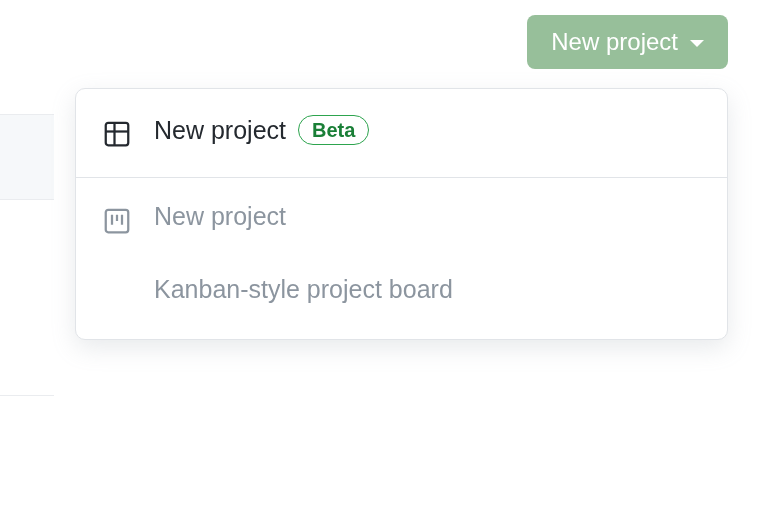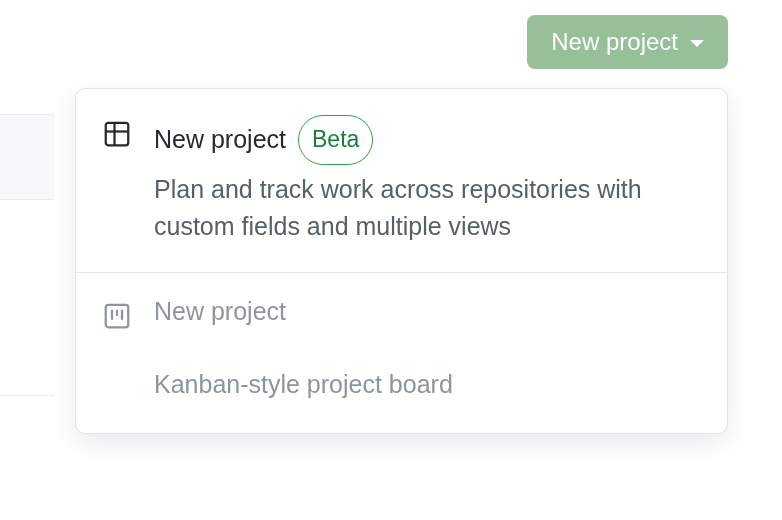--- a/index.html
+++ b/index.html
@@ -101,23 +101,23 @@
       color: #24292f;
     }
     .faded .item-title {
       color: #8c959f;
     }
     .beta-badge {
       display: inline-block;
       border: 1.8px solid #2da44e;
       color: #1a7f37;
       border-radius: 999px;
-      padding: 10px 13px;
-      font-size: 23px;
-      font-weight: 400;
+      padding: 2px 13px;
+      font-size: 20px;
+      font-weight: 700;
       line-height: 1.2;
     }
     .item-desc {
       font-size: 25px;
       color: #57606a;
       line-height: 1.5;
     }
     .faded .item-desc {
       color: #8c959f;
       margin-top: 40px;
@@ -145,21 +145,20 @@
         <rect x="3" y="3" width="18" height="18" rx="2"></rect>
         <line x1="3" y1="10" x2="21" y2="10"></line>
         <line x1="10" y1="3" x2="10" y2="21"></line>
       </svg>
     </span>
     <div class="item-content">
       <div class="item-title-row">
         <span class="item-title">New project</span>
         <span class="beta-badge">Beta</span>
       </div>
-      <div class="item-desc">Plan and track work across repositories with custom fields and multiple views</div>
     </div>
   </div>
 
   <div class="dropdown-item faded">
     <span class="item-icon">
       <svg width="30" height="30" viewBox="0 0 24 24" fill="none" stroke="#8c959f" stroke-width="1.8">
         <rect x="3" y="3" width="18" height="18" rx="2"></rect>
         <line x1="8" y1="7" x2="8" y2="15"></line>
         <line x1="12" y1="7" x2="12" y2="12"></line>
         <line x1="16" y1="7" x2="16" y2="15"></line>

